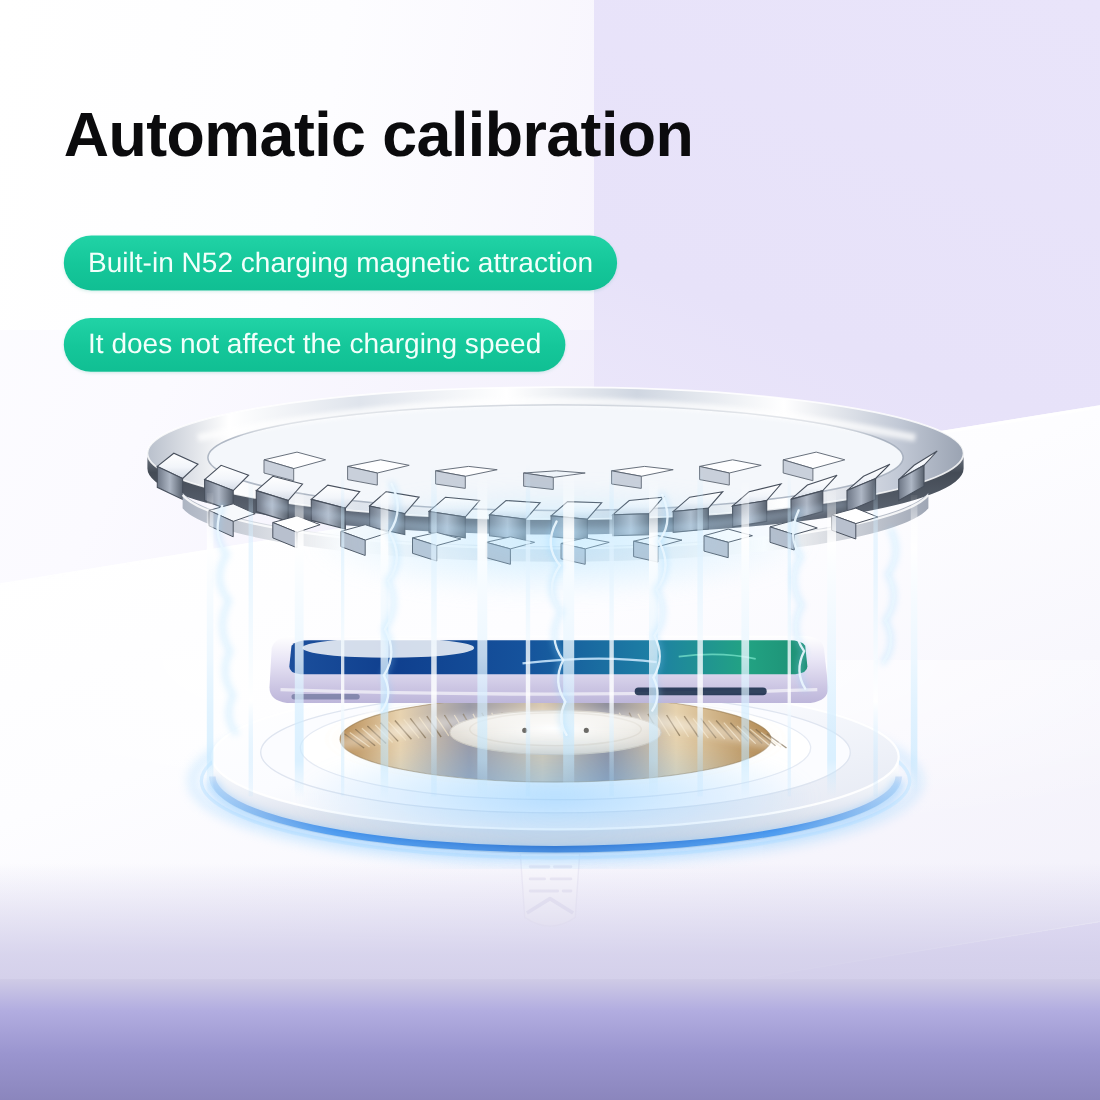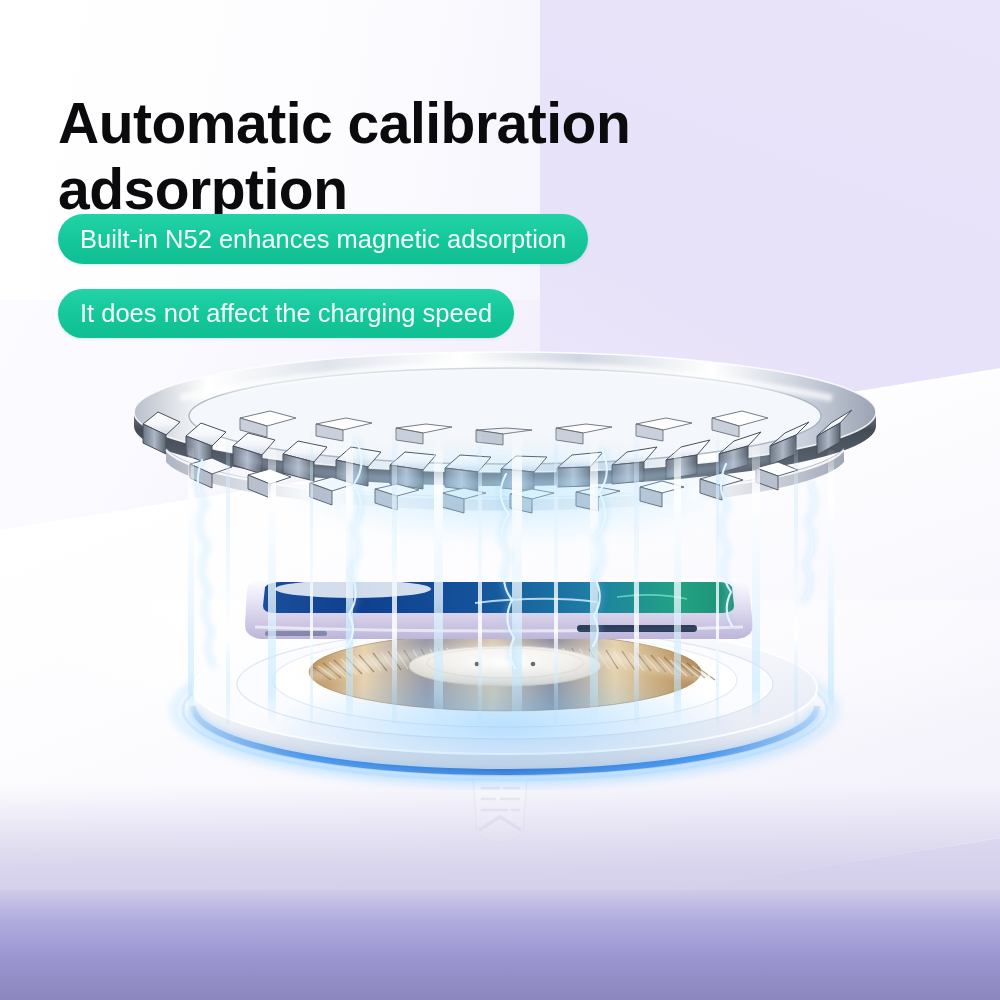--- a/index.html
+++ b/index.html
@@ -446,22 +446,22 @@
         <path d="M52 40 q-10 26 4 44 q-14 22 2 42 q-12 24 1 46 q-10 20 3 40 q-9 18 2 34"></path>
         <path d="M206 20 q12 24 -2 44 q14 24 -1 44 q11 22 -3 44 q12 22 -1 42 q9 18 -2 32"></path>
         <path d="M356 54 q-12 22 3 40 q-15 22 1 42 q-13 24 2 44 q-10 20 2 38 q-8 16 1 30"></path>
         <path d="M452 30 q11 24 -3 42 q13 24 -2 44 q12 22 -2 42 q10 20 -1 38 q8 16 -1 30"></path>
         <path d="M576 44 q-11 24 2 42 q-13 22 1 44 q-12 22 2 42 q-9 18 1 34"></path>
         <path d="M660 62 q10 22 -3 40 q12 22 -2 42 q11 20 -2 38"></path>
       </g>
     </svg>
   </div>
 
-  <h1 class="headline"><span>Automatic calibration</span><br><span>adsorption</span></h1>
+  <h1 class="headline"><span>Automatic calibration</span><br></h1>
 
   <div class="pill" id="pill-1">
-    <span>Built-in N52 enhances magnetic adsorption</span>
+    <span>Built-in N52 charging magnetic attraction</span>
   </div>
   <div class="pill" id="pill-2">
     <span>It does not affect the charging speed</span>
   </div>
 
 </div>
 
 </body></html>

